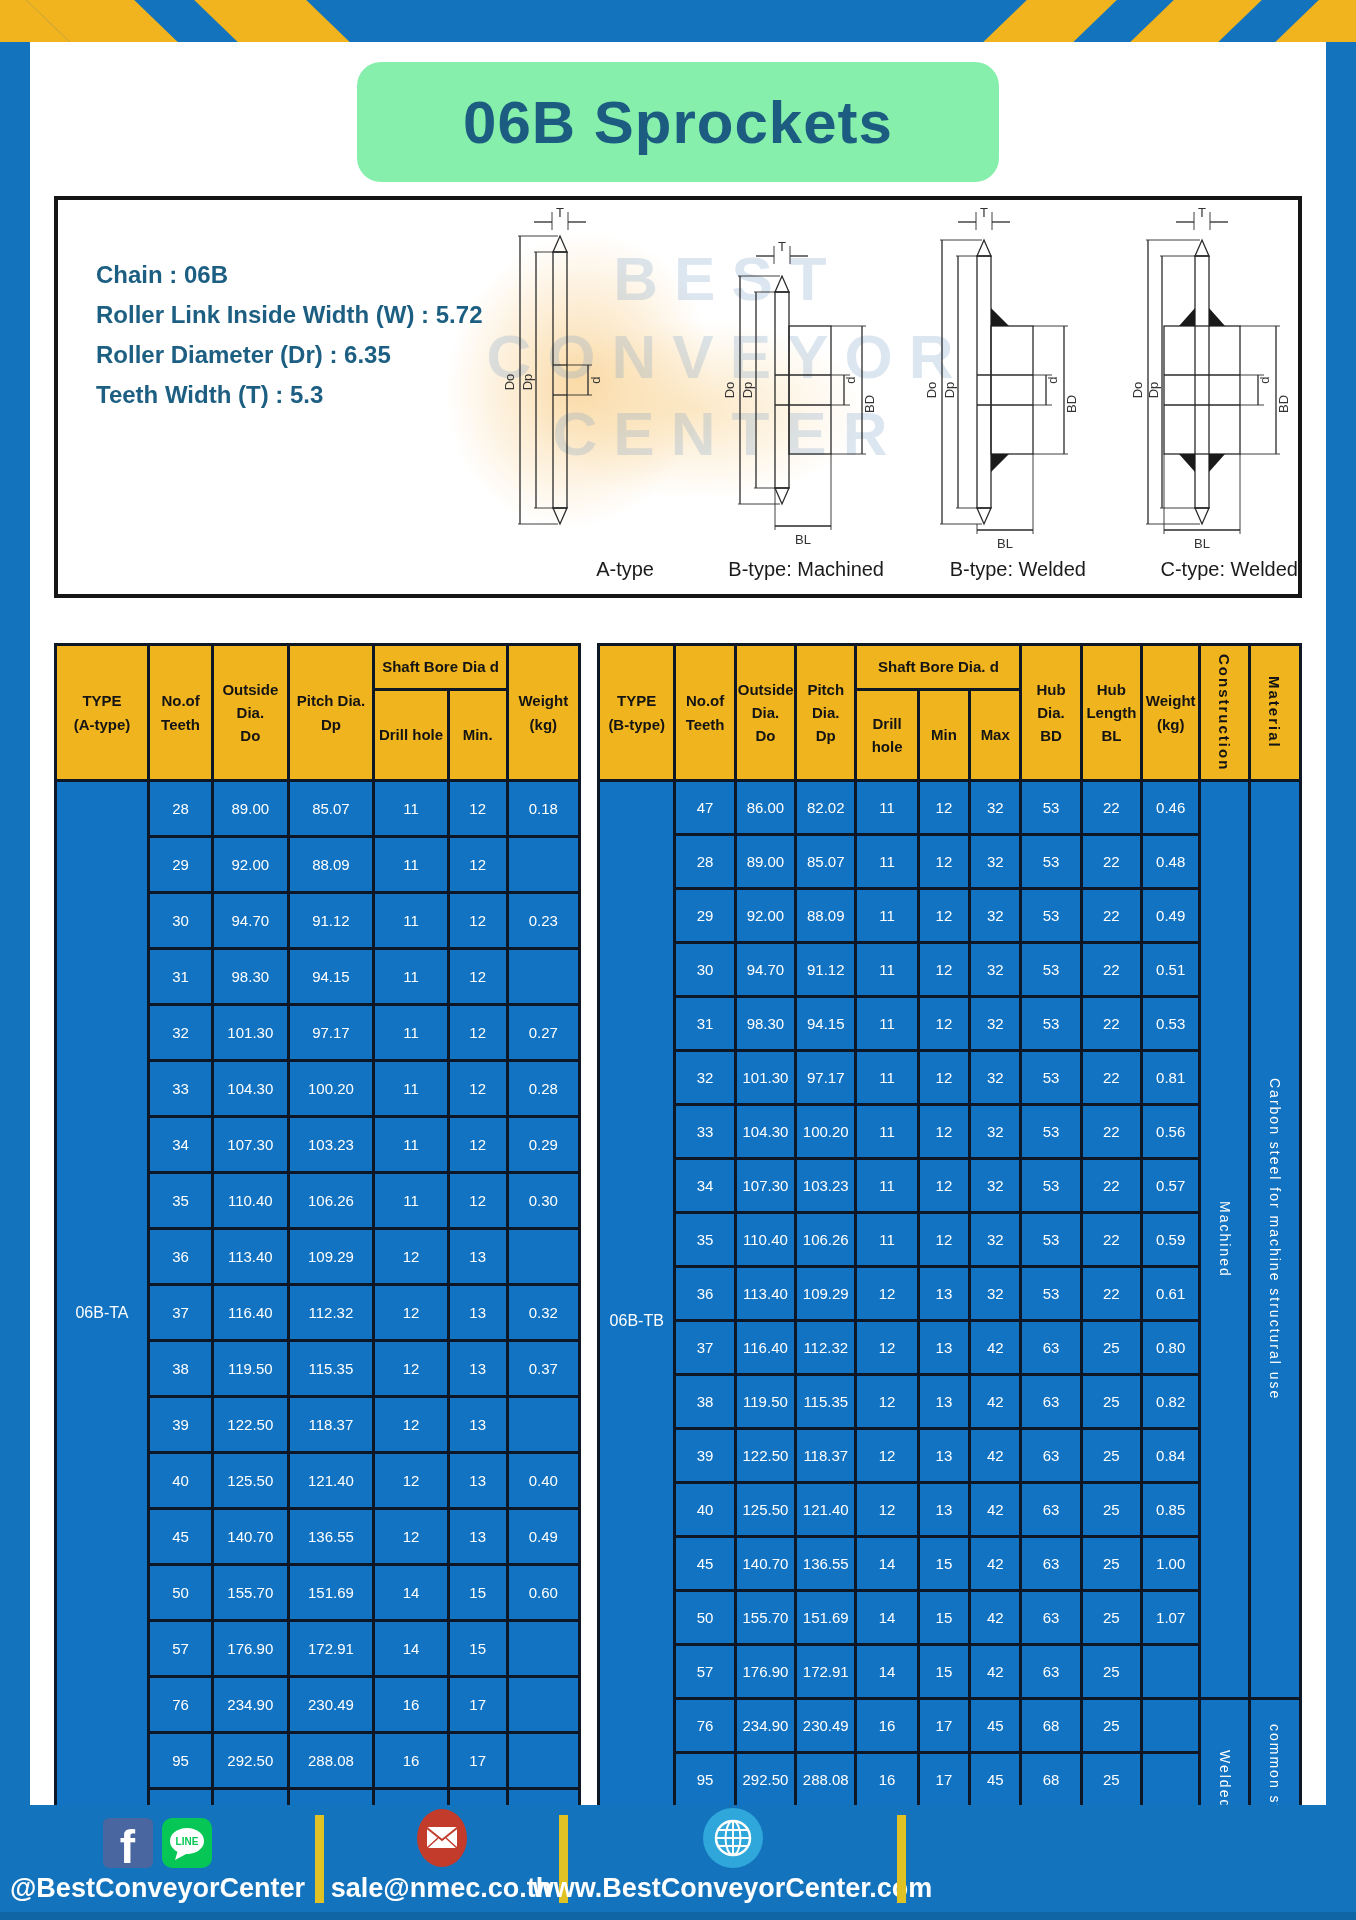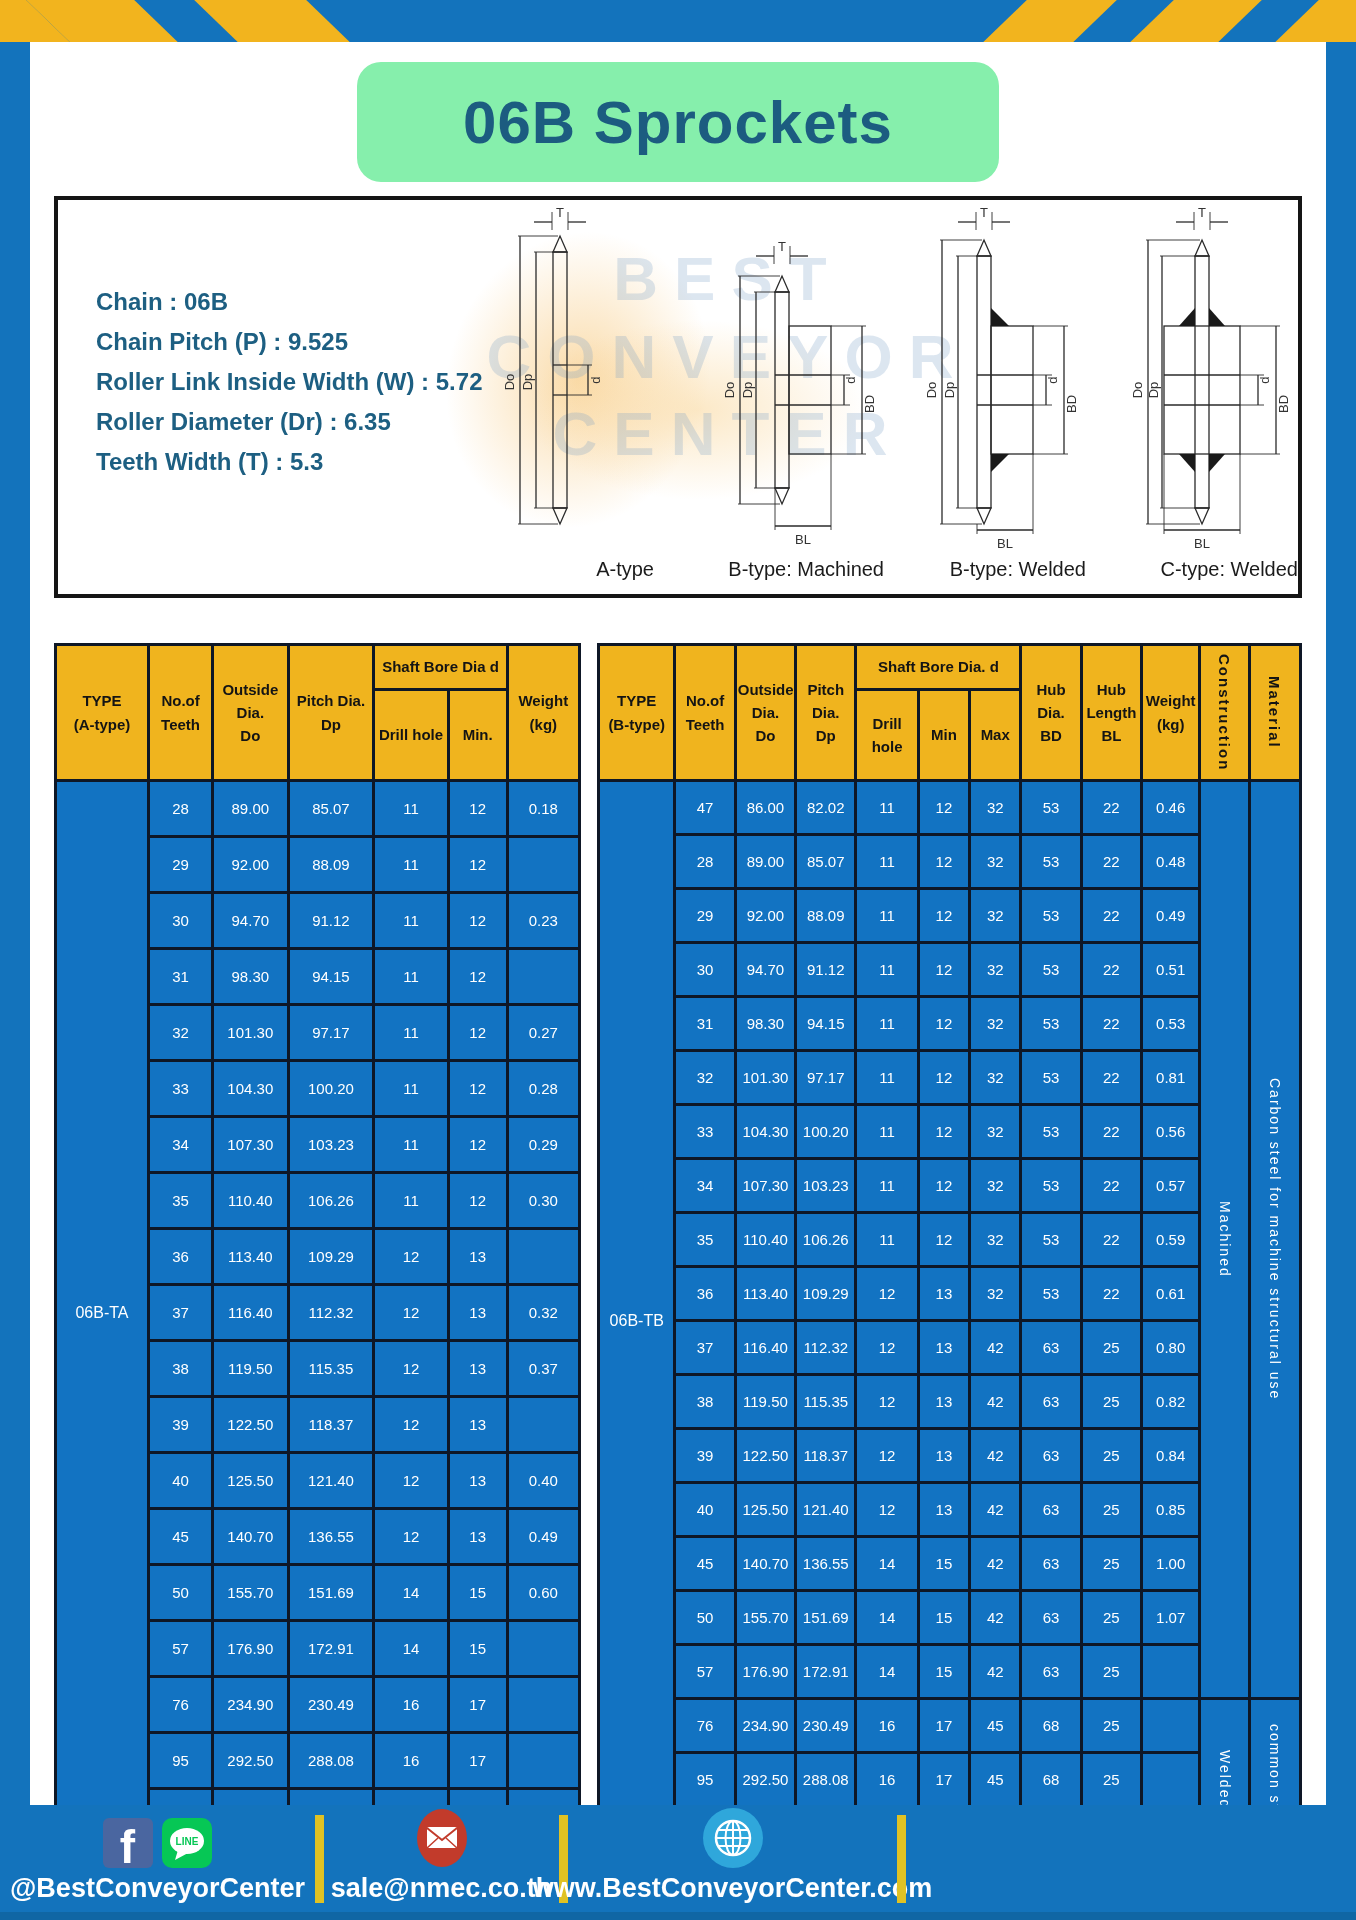--- a/index.html
+++ b/index.html
@@ -18,21 +18,21 @@
   
   .panel{position:relative;margin:14px 24px 0;height:394px;border:4px solid #151515;background:#fff;overflow:hidden;}
   .wm-blob{position:absolute;left:390px;top:30px;width:260px;height:300px;
            background:radial-gradient(closest-side,rgba(246,190,100,0.55),rgba(246,190,100,0.0));
            transform:rotate(18deg);}
   .wm-blob2{position:absolute;left:470px;top:120px;width:340px;height:180px;
            background:radial-gradient(closest-side,rgba(248,205,130,0.45),rgba(248,205,130,0.0));}
   .wm-text{position:absolute;left:330px;top:40px;width:680px;text-align:center;
            font-size:62px;font-weight:800;letter-spacing:16px;line-height:1.25;
            color:rgba(120,158,196,0.26);white-space:pre-line;}
-  .specs{position:absolute;left:38px;top:82px;}
+  .specs{position:absolute;left:38px;top:55px;}
   .specs div{font-size:24px;font-weight:bold;color:#1D5F82;line-height:40px;white-space:nowrap;}
   .diag{position:absolute;top:4px;width:180px;text-align:center;}
   .diag svg{display:block;margin:0 auto;}
   .diag .cap{font-size:20px;color:#1b1b1b;margin-top:2px;text-align:right;}
   .dg line,.dg path,.dg rect,.dg polygon{stroke:#2a2a2a;stroke-width:1.3;fill:none;}
   .dg polygon.solid,.dg path.solid{fill:#1a1a1a;stroke:none;}
   .dg text{font-size:13px;fill:#333;stroke:none;font-family:"Liberation Sans",sans-serif;}
   .dg .thin{stroke-width:0.9;}
   
   .tables{display:flex;margin:45px 0 0 24px;align-items:flex-start;}
@@ -83,21 +83,20 @@
 
     <div class="panel">
       <div class="wm-blob"></div>
       <div class="wm-blob2"></div>
       <div class="wm-text">BEST
 CONVEYOR
 CENTER</div>
 
       <div class="specs">
         <div>Chain : 06B</div>
-        <div>Chain Pitch (P) : 9.525</div>
         <div>Roller Link Inside Width (W) : 5.72</div>
         <div>Roller Diameter (Dr) : 6.35</div>
         <div>Teeth Width (T) : 5.3</div>
       </div>
 
       <div class="diag" style="left:416px;">
         <svg class="dg" width="180" height="352" viewBox="0 0 180 352">
           <line x1="60" y1="18" x2="78" y2="18"></line>
             <line x1="94" y1="18" x2="112" y2="18"></line>
           <line class="thin" x1="78" y1="8" x2="78" y2="26"></line>

